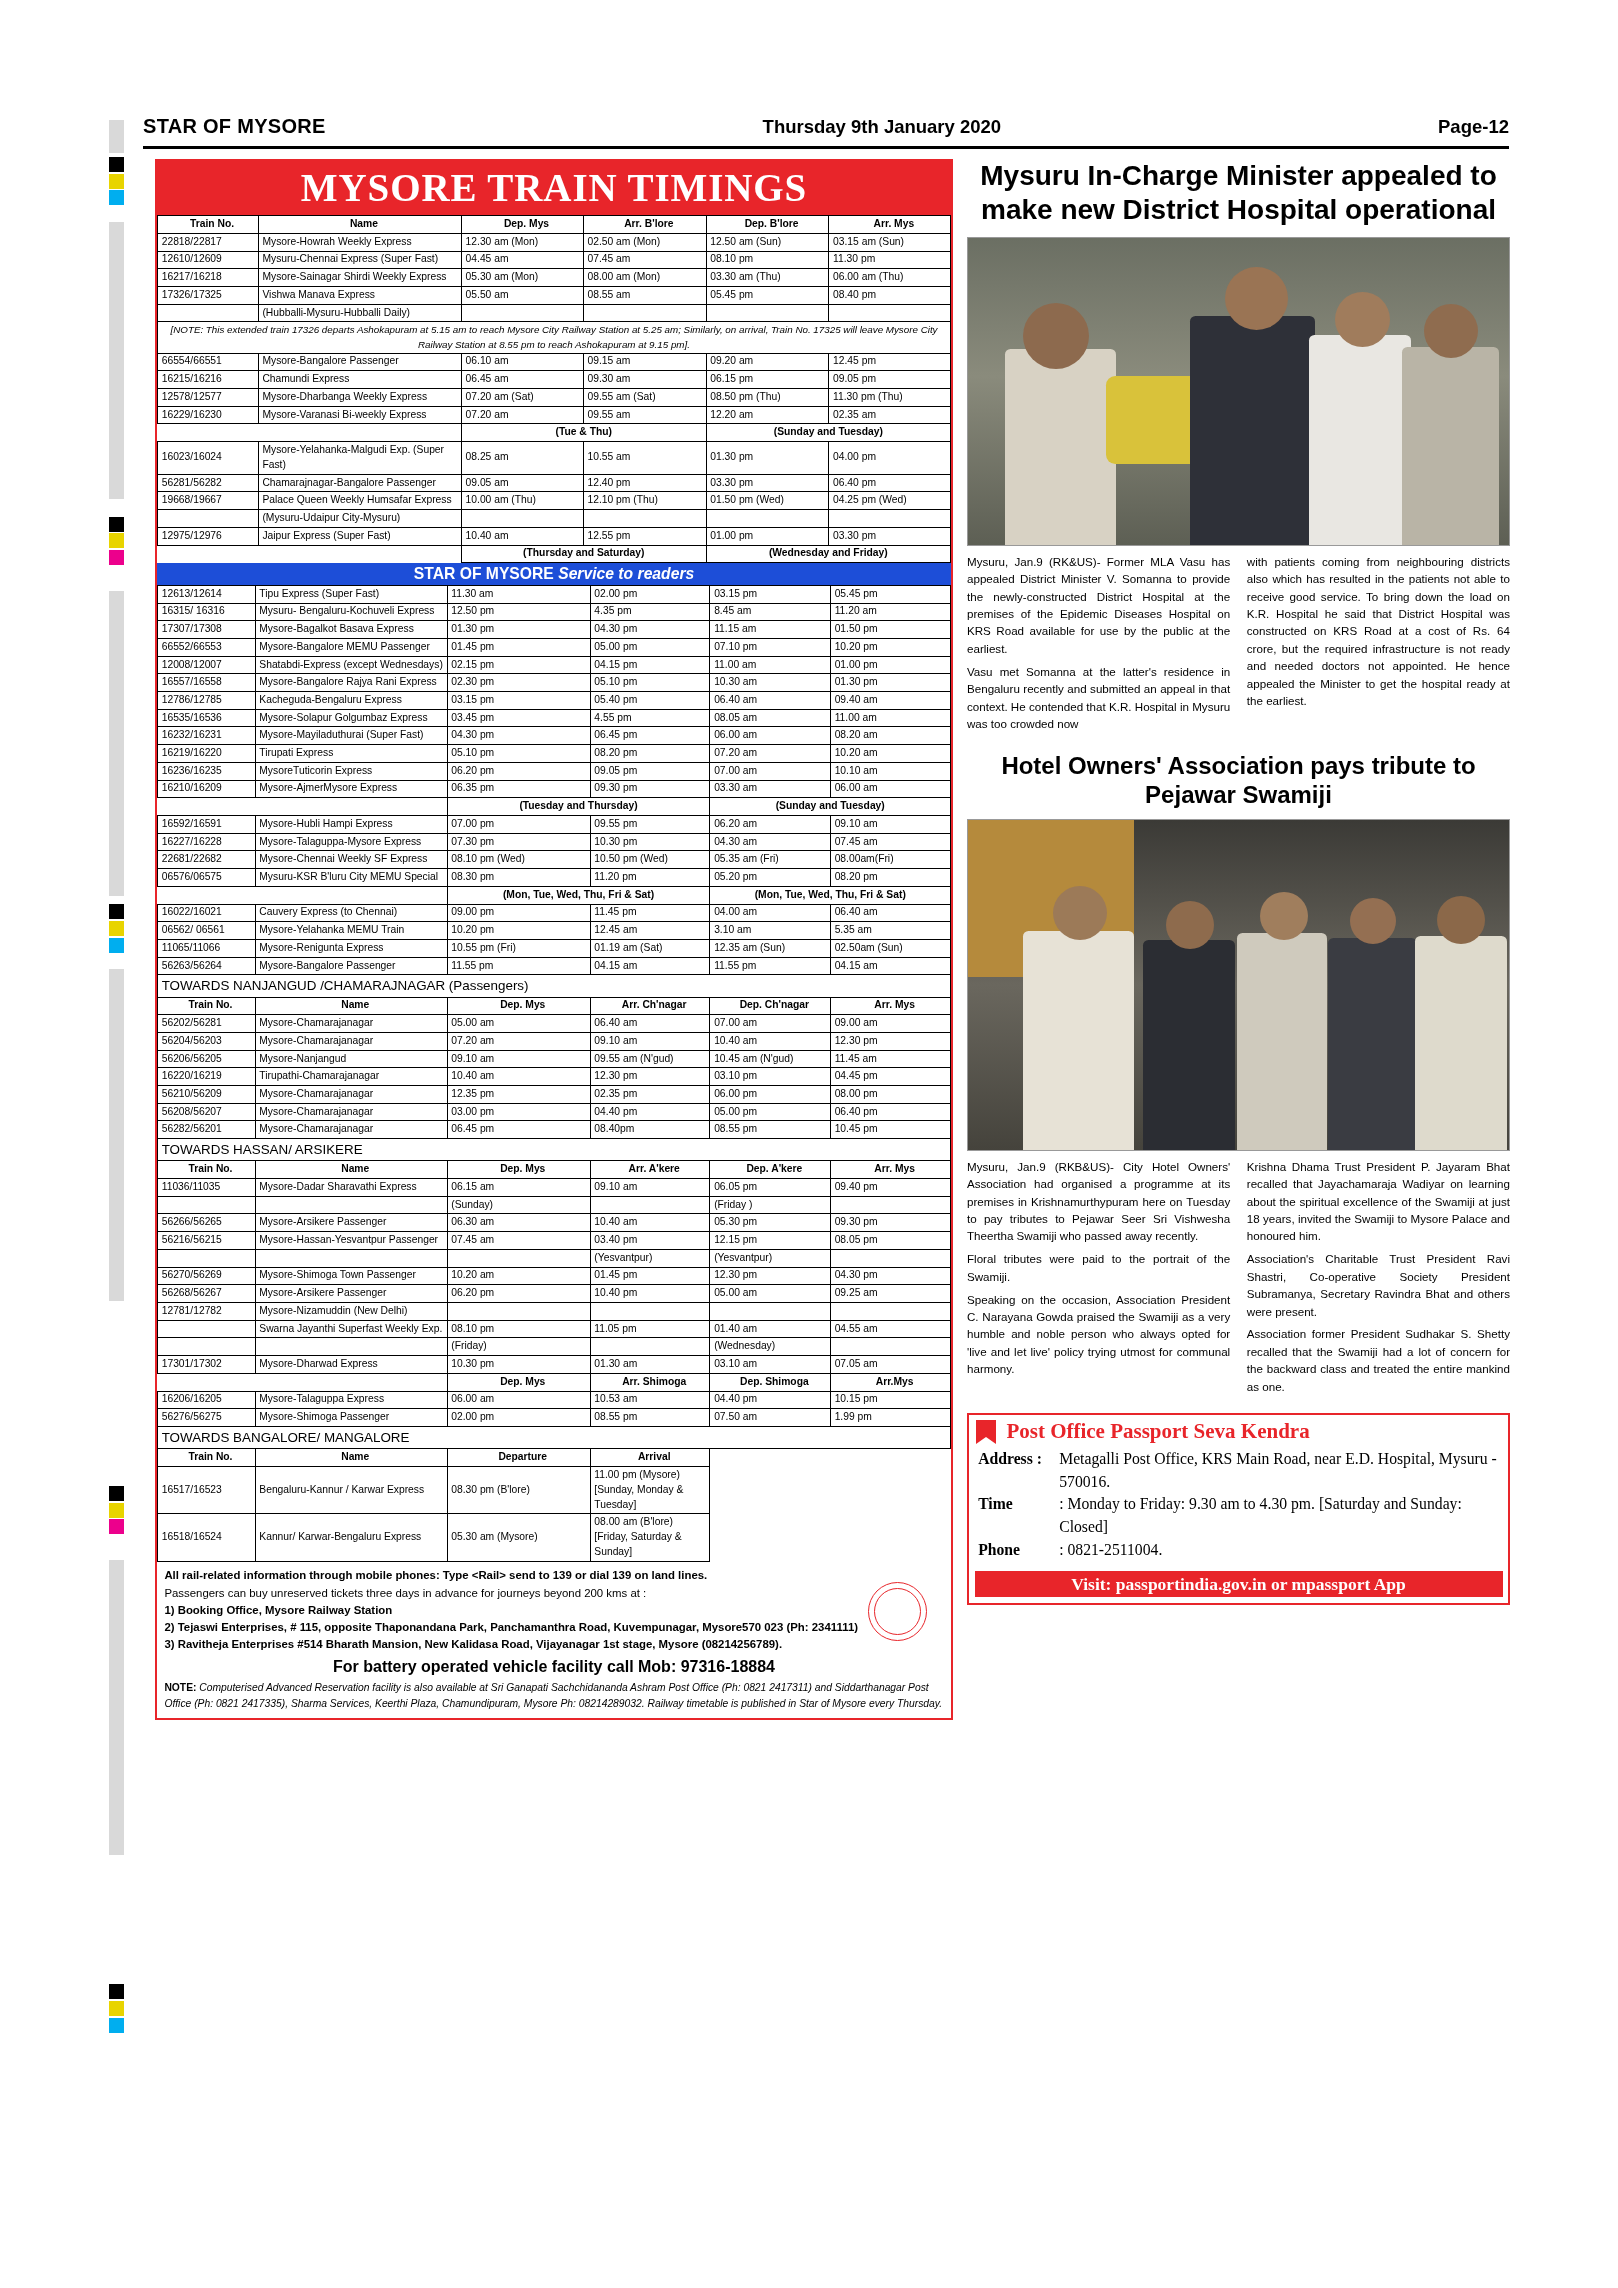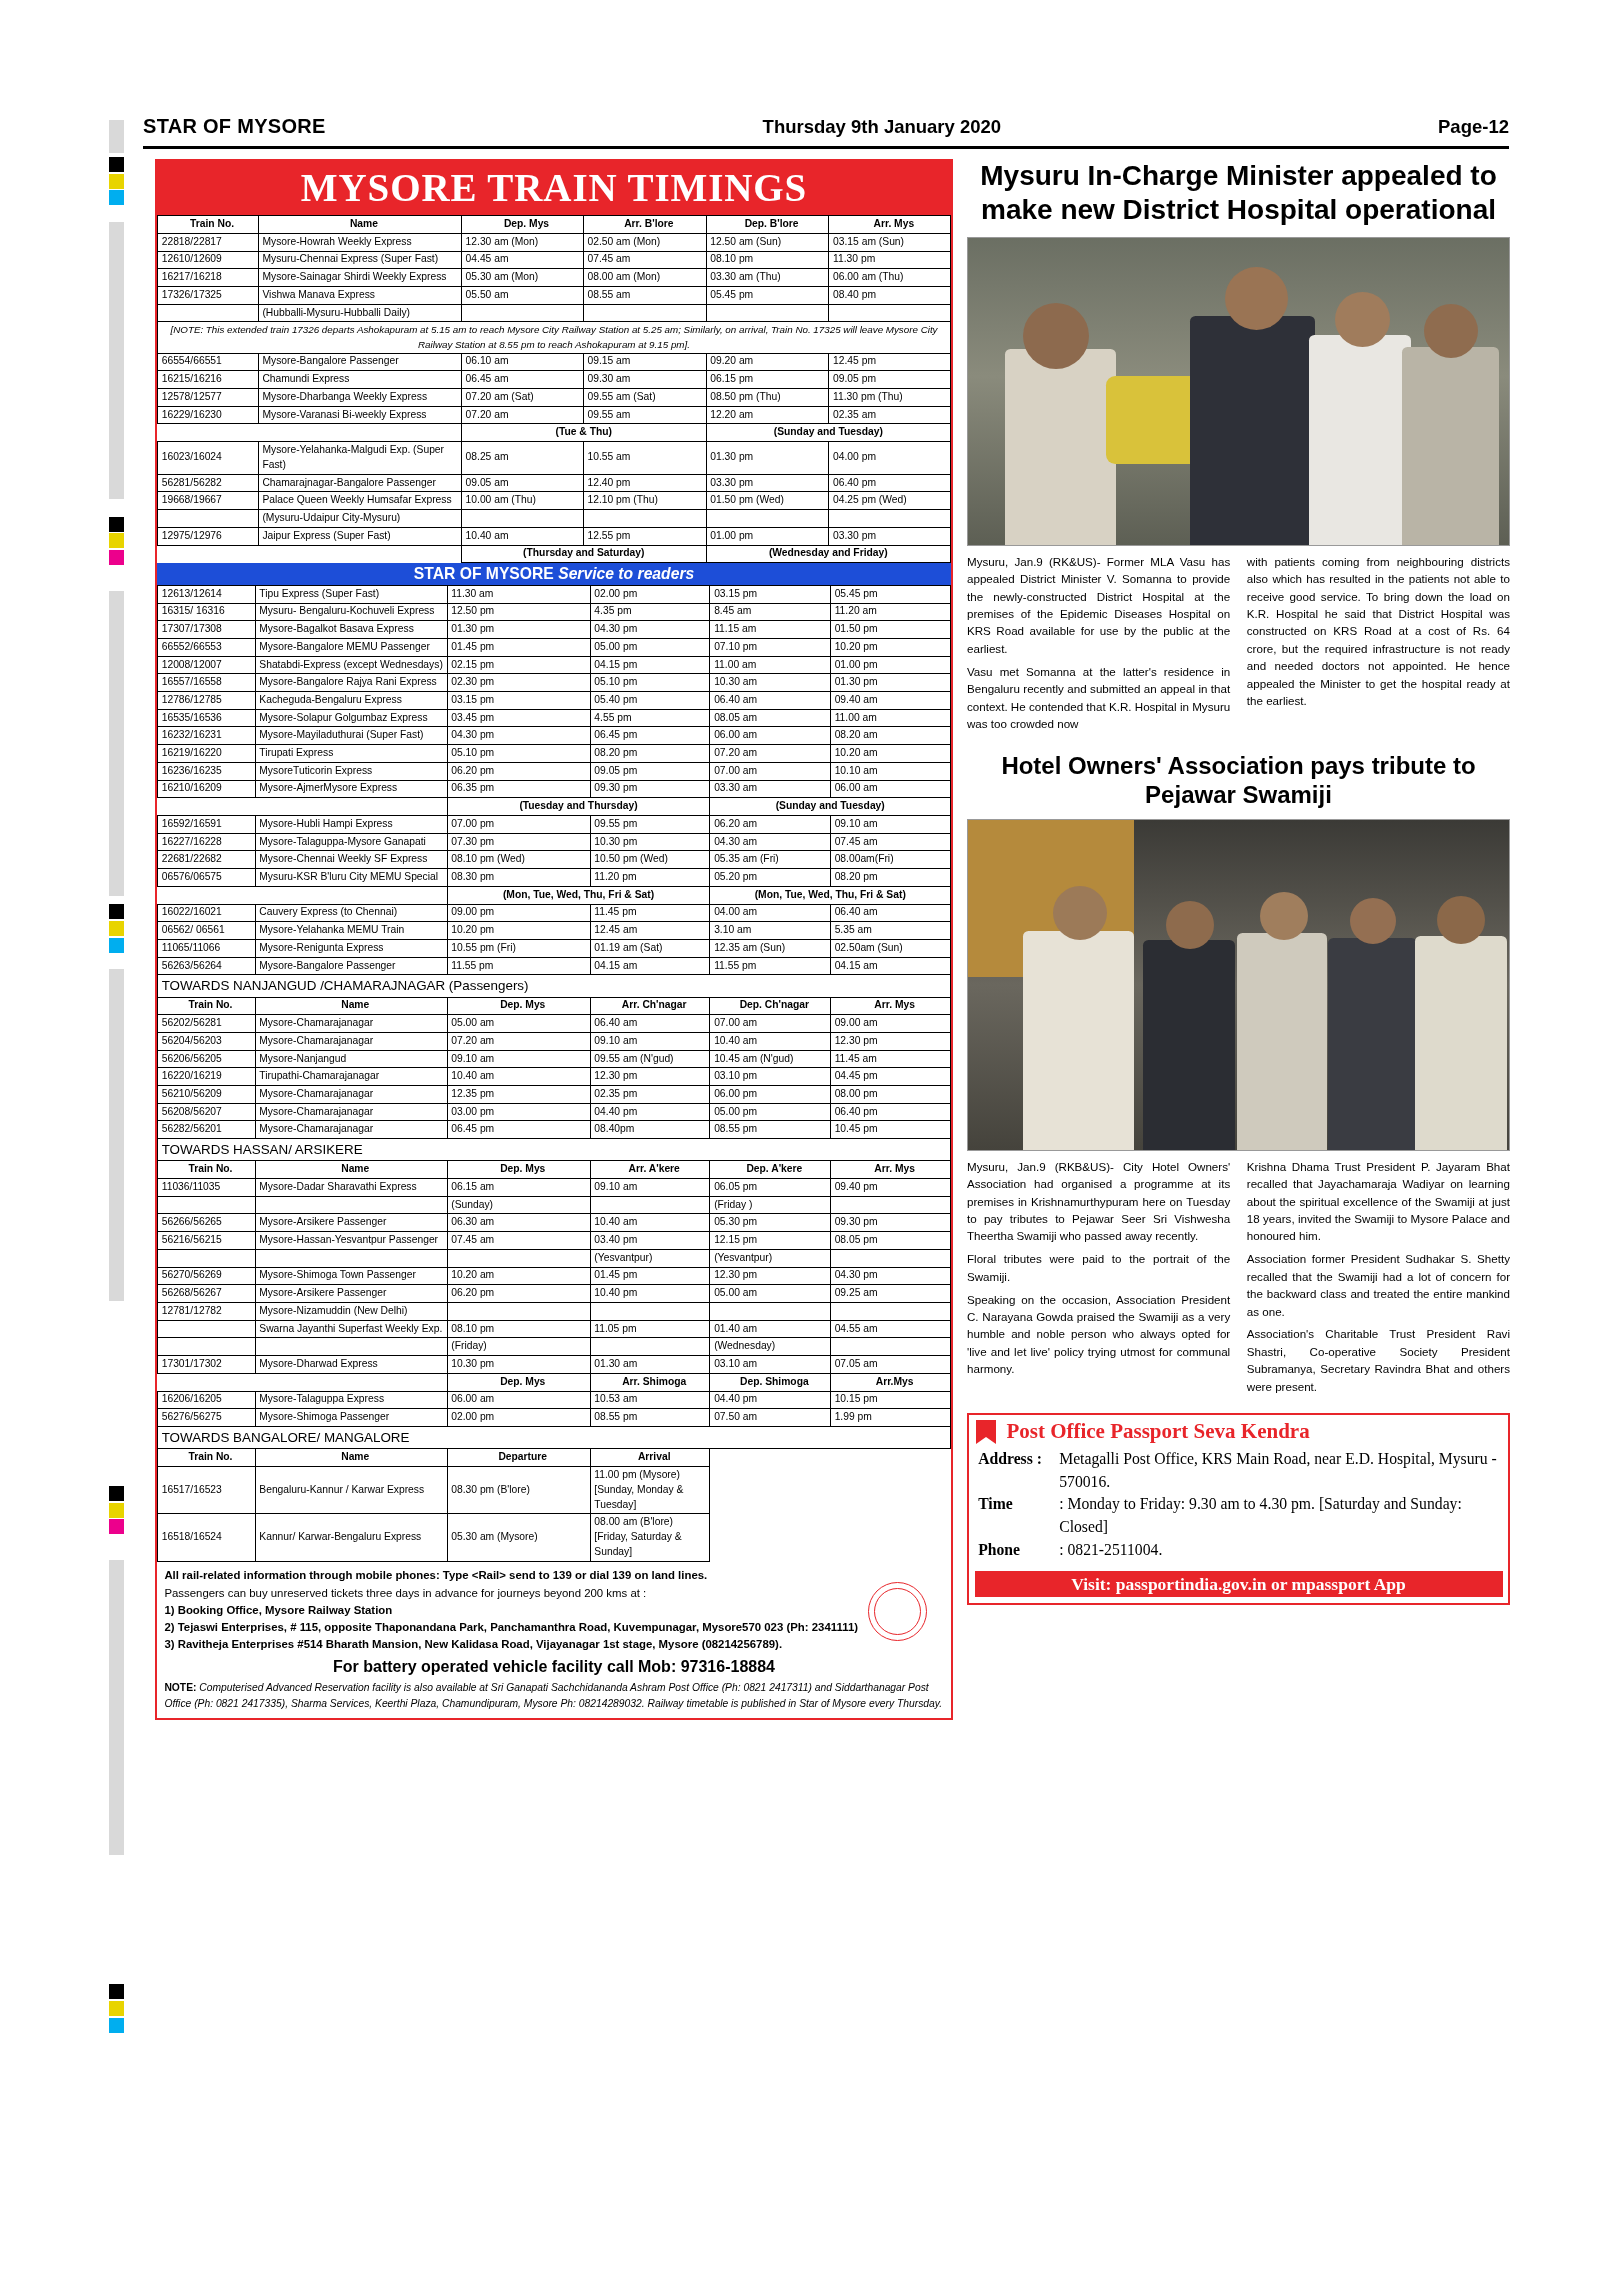--- a/index.html
+++ b/index.html
@@ -354,21 +354,21 @@
       <tr>
             <td>16592/16591</td>
             <td>Mysore-Hubli Hampi Express</td>
             <td>07.00 pm</td>
             <td>09.55 pm</td>
             <td>06.20 am</td>
             <td>09.10 am</td>
           </tr>
       <tr>
             <td>16227/16228</td>
-            <td>Mysore-Talaguppa-Mysore Ganapati</td>
+            <td>Mysore-Talaguppa-Mysore Express</td>
             <td>07.30 pm</td>
             <td>10.30 pm</td>
             <td>04.30 am</td>
             <td>07.45 am</td>
           </tr>
       <tr>
             <td>22681/22682</td>
             <td>Mysore-Chennai Weekly SF Express</td>
             <td>08.10 pm (Wed)</td>
             <td>10.50 pm (Wed)</td>
@@ -698,22 +698,22 @@
     </div>
 
     <div class="cap-cols">
       <div class="col">
         <p>Mysuru, Jan.9 (RKB&amp;US)- City Hotel Owners' Association had organised a programme at its premises in Krishnamurthypuram here on Tuesday to pay tributes to Pejawar Seer Sri Vishwesha Theertha Swamiji who passed away recently.</p>
         <p>Floral tributes were paid to the portrait of the Swamiji.</p>
         <p>Speaking on the occasion, Association President C. Narayana Gowda praised the Swamiji as a very humble and noble person who always opted for 'live and let live' policy trying utmost for communal harmony.</p>
       </div>
       <div class="col">
         <p>Krishna Dhama Trust President P. Jayaram Bhat recalled that Jayachamaraja Wadiyar on learning about the spiritual excellence of the Swamiji at just 18 years, invited the Swamiji to Mysore Palace and honoured him.</p>
+        <p>Association's Charitable Trust President Ravi Shastri, Co-operative Society President Subramanya, Secretary Ravindra Bhat and others were present.</p>
         <p>Association former President Sudhakar S. Shetty recalled that the Swamiji had a lot of concern for the backward class and treated the entire mankind as one.</p>
-        <p>Association's Charitable Trust President Ravi Shastri, Co-operative Society President Subramanya, Secretary Ravindra Bhat and others were present.</p>
       </div>
     </div>
 
     <div class="passport">
       <div class="pp-title">
         <span class="pp-flag"></span>
         <span>Post Office Passport Seva Kendra</span>
       </div>
       <div class="pp-body">
         <div class="pp-row">

